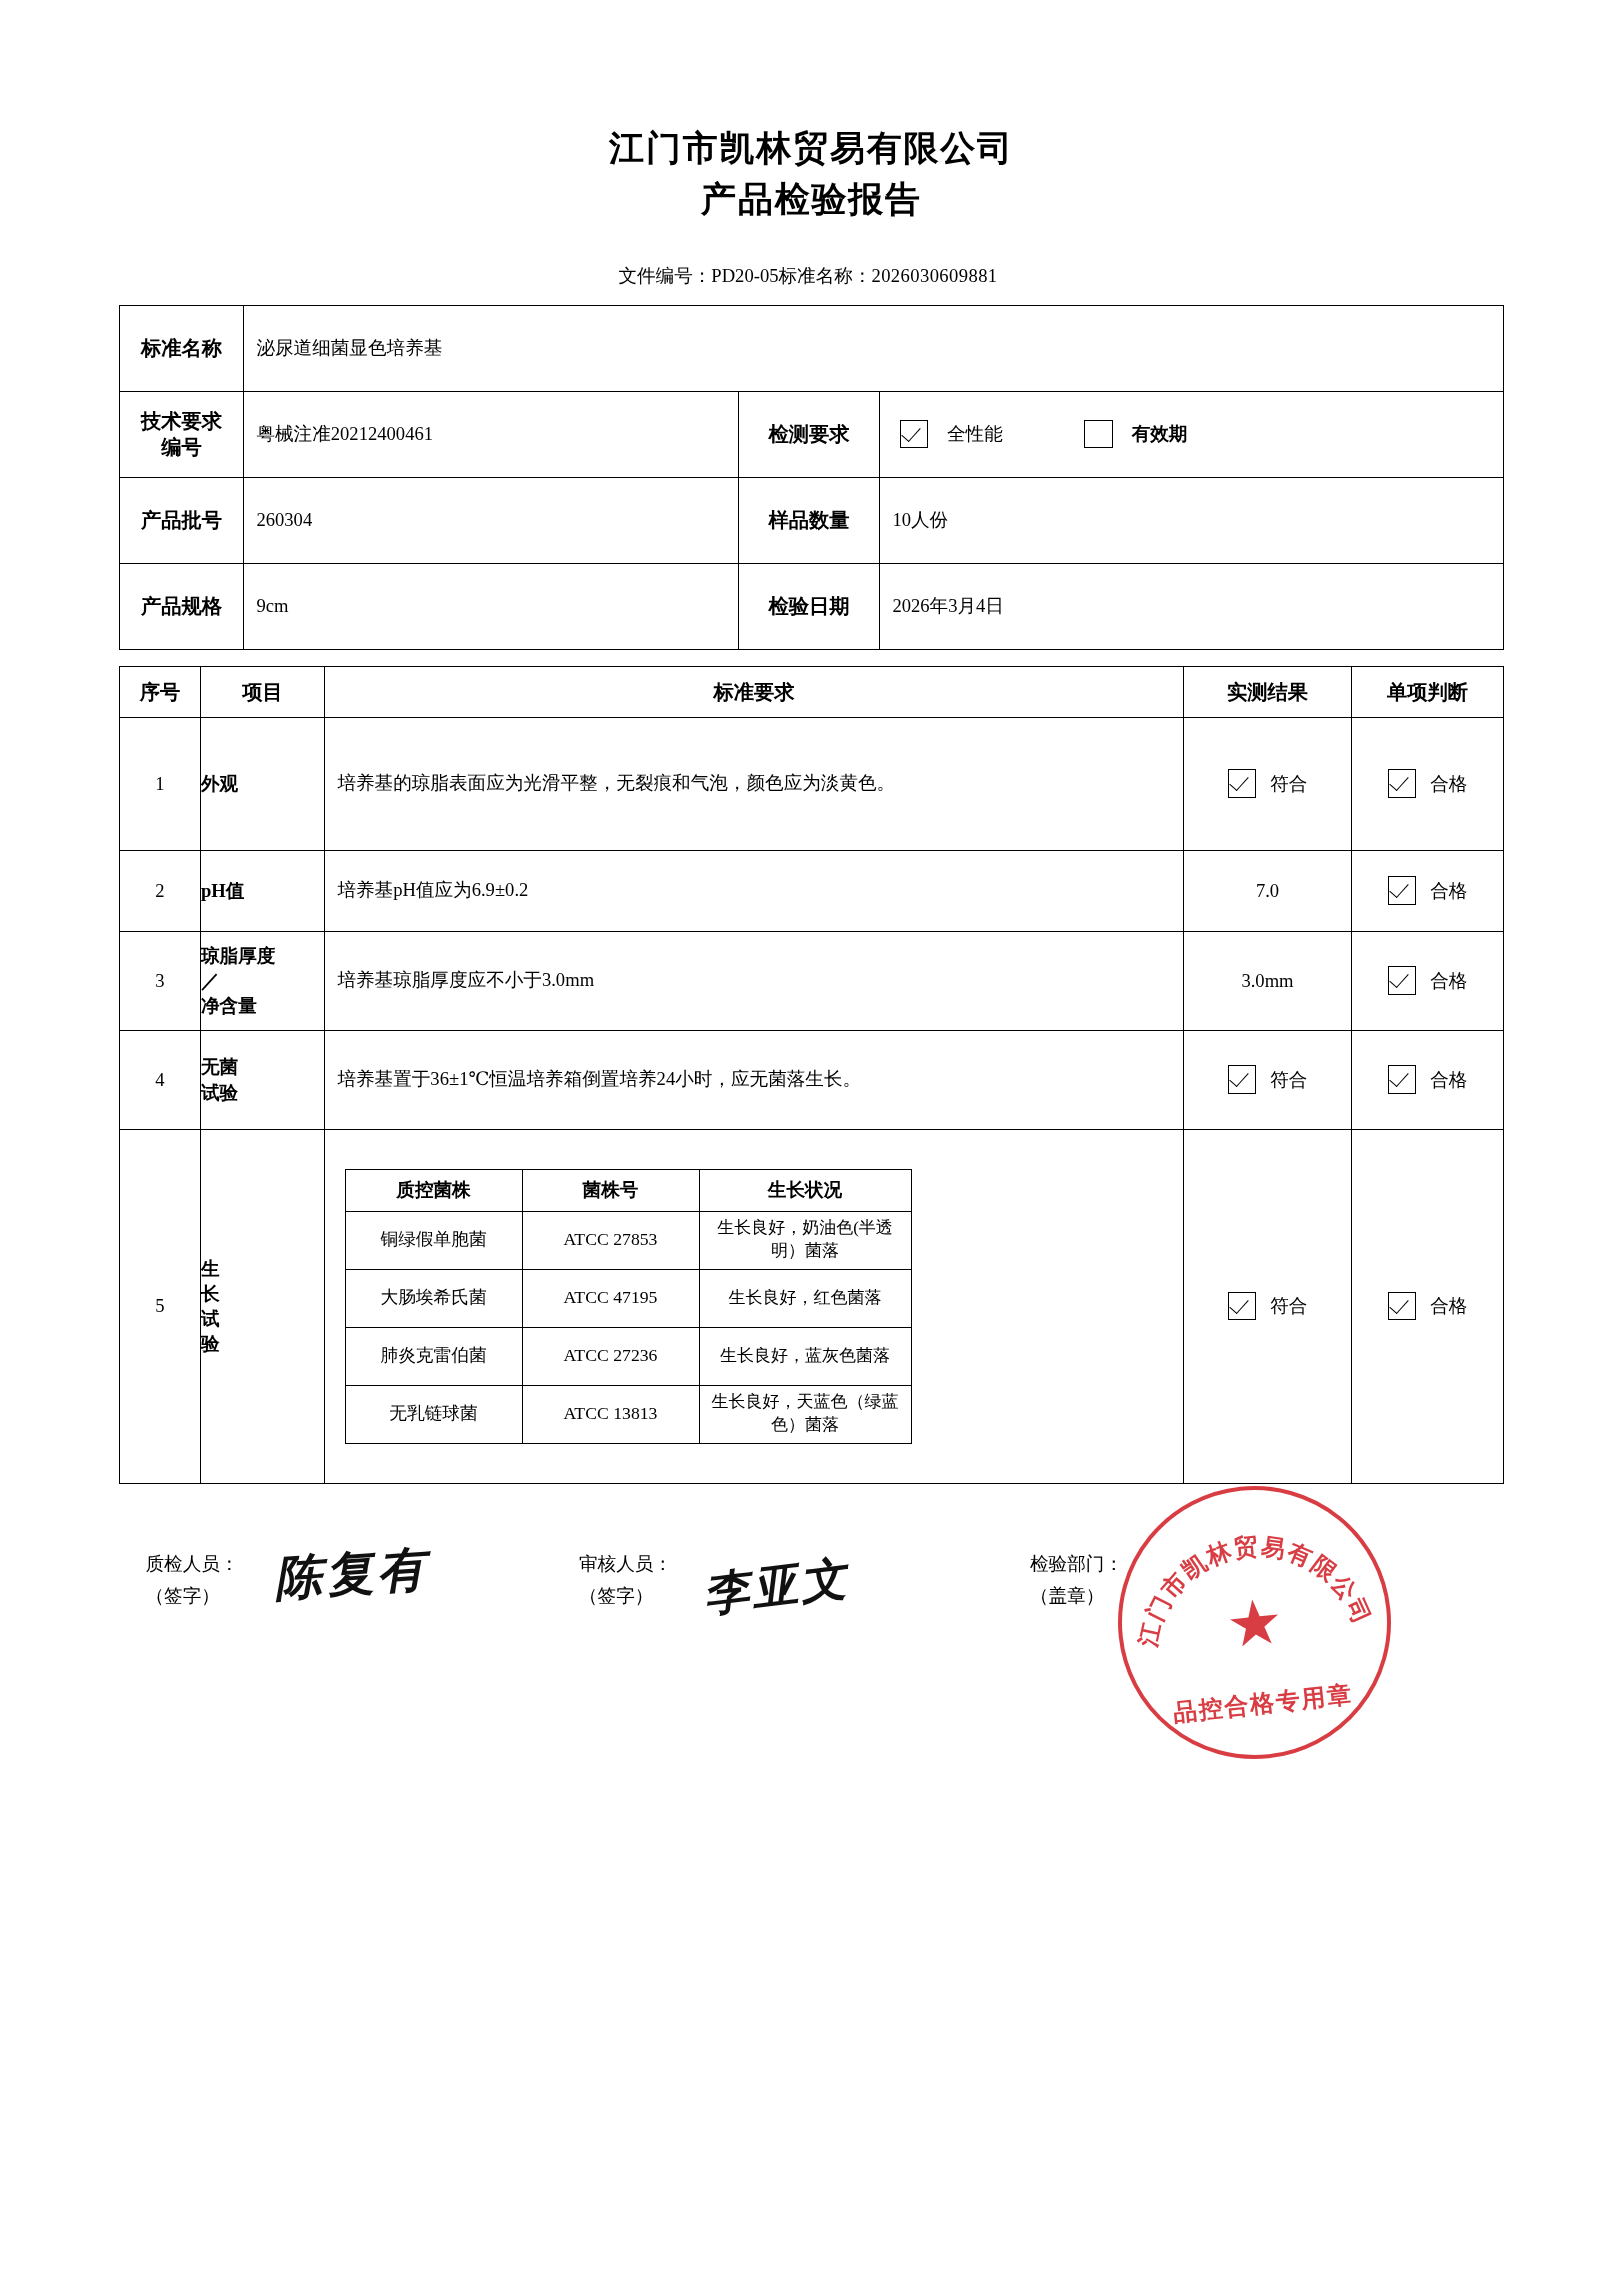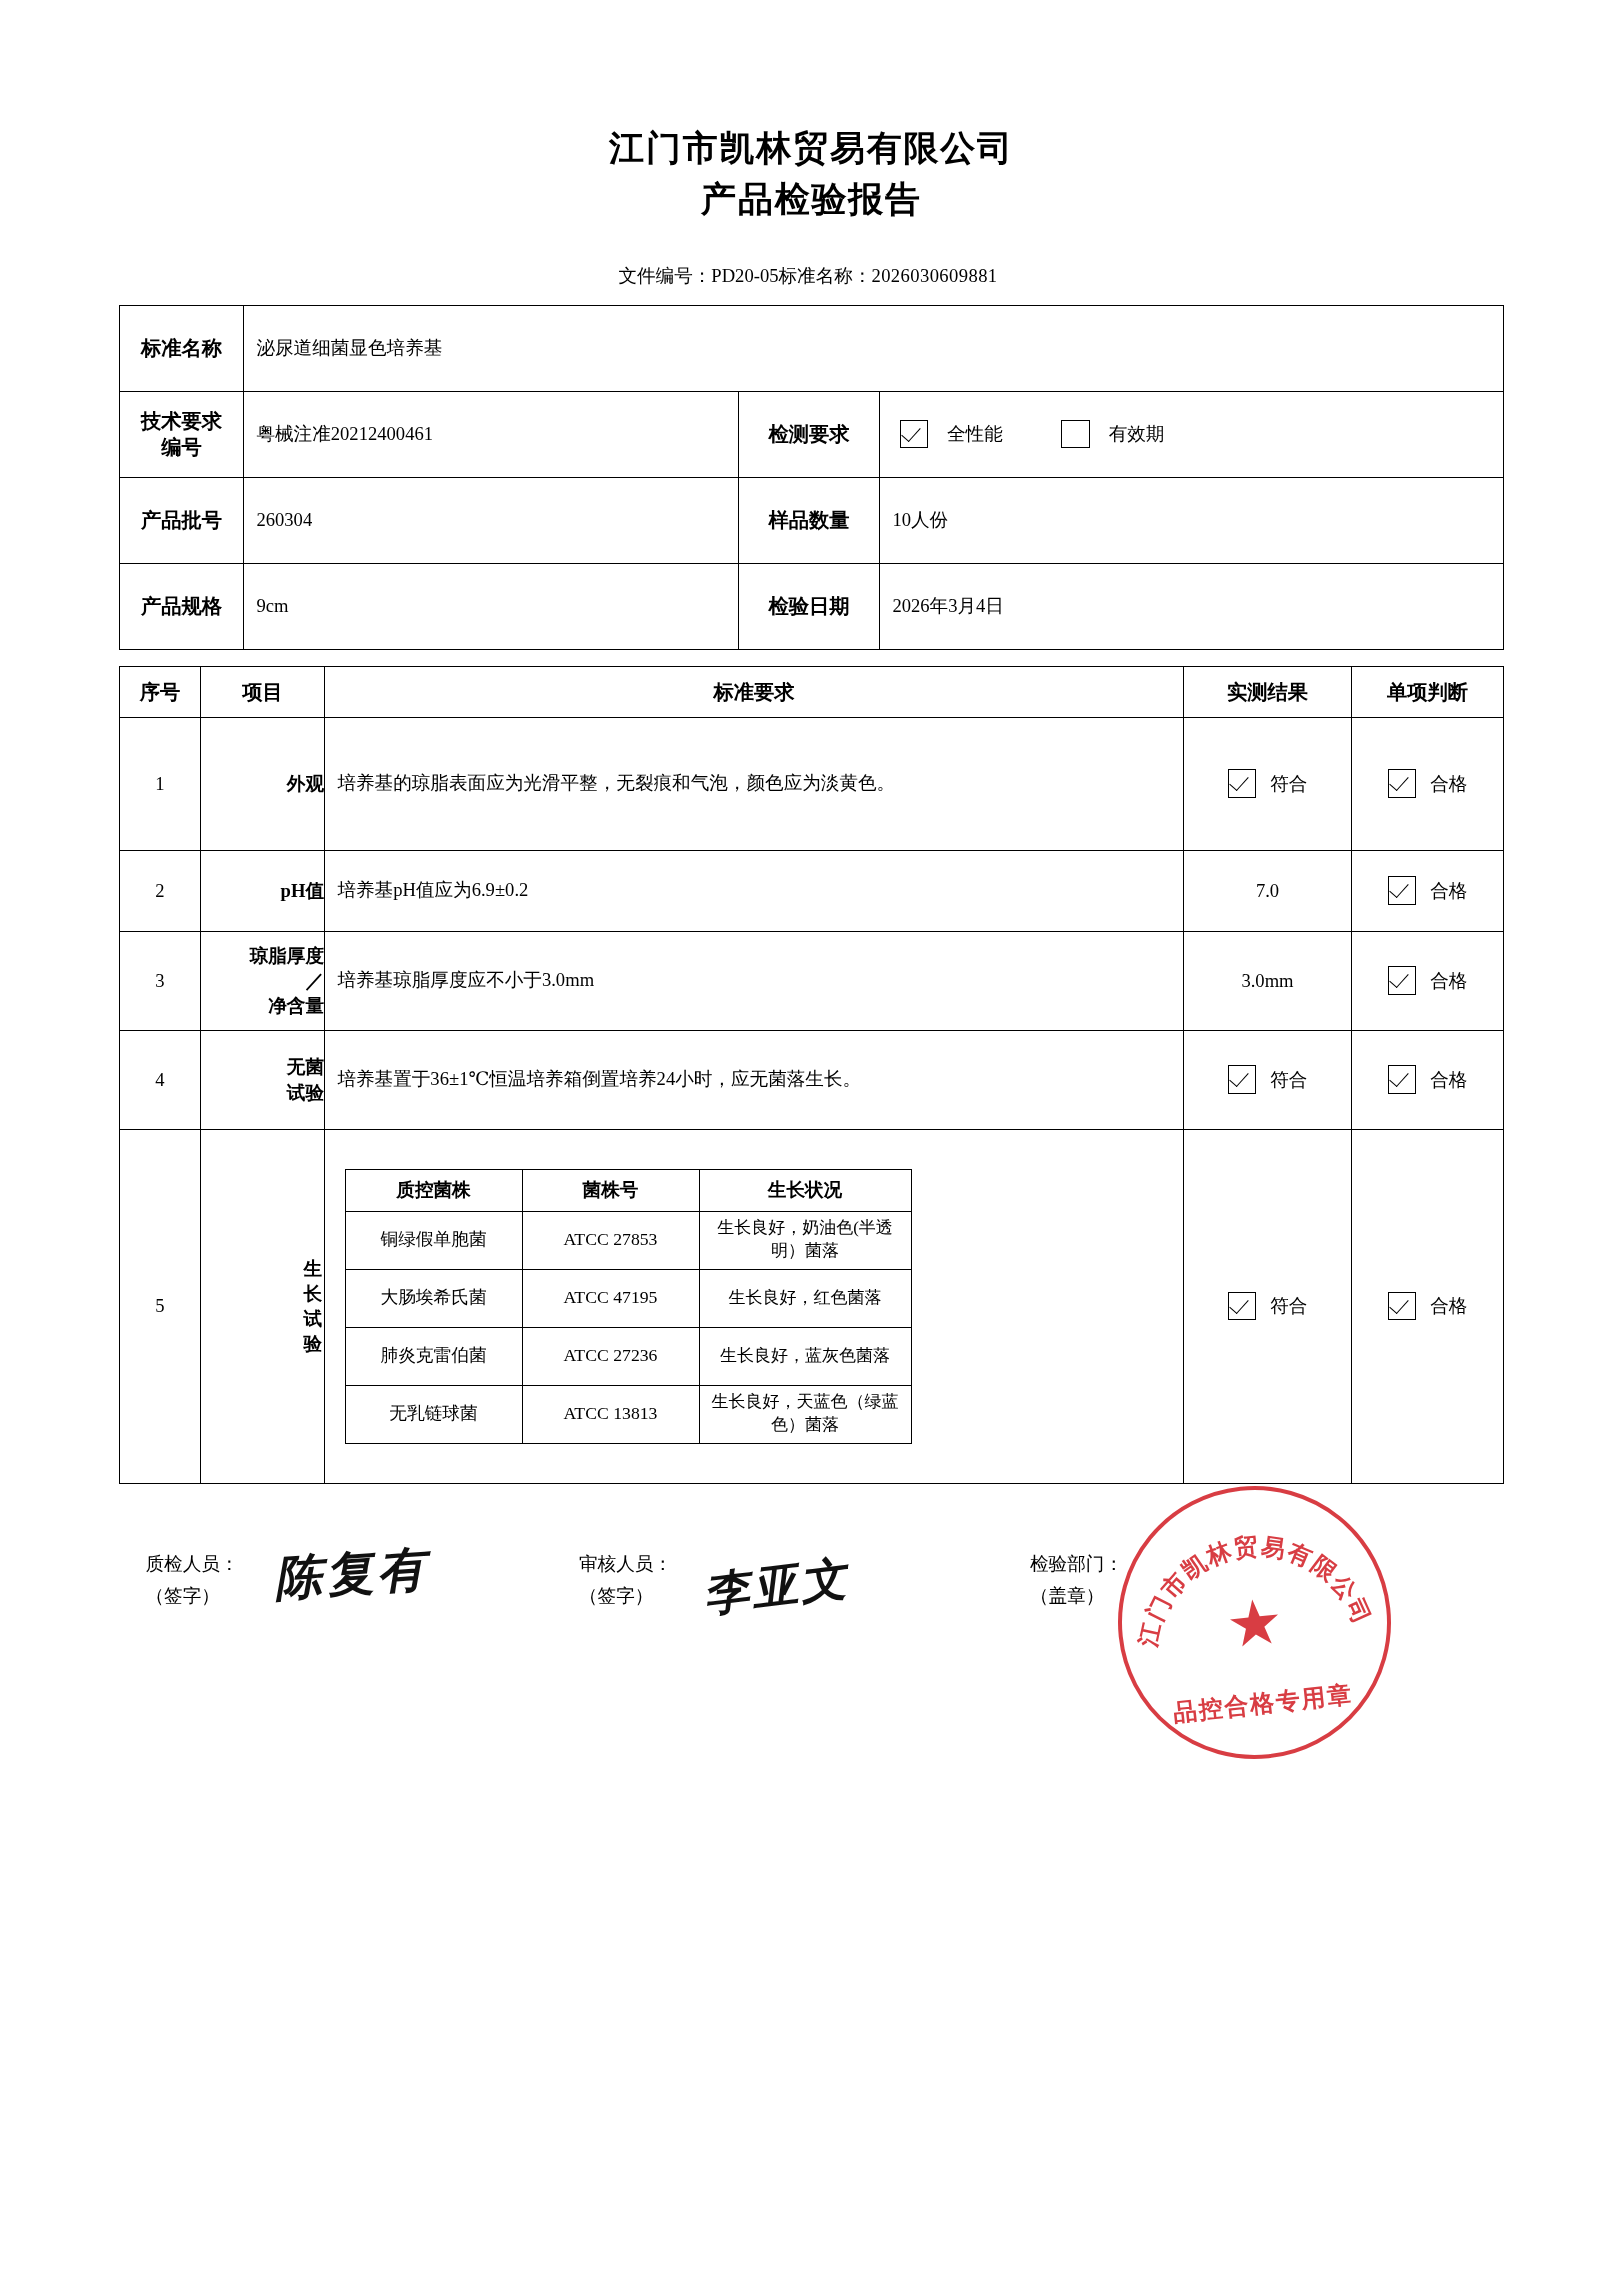--- a/index.html
+++ b/index.html
@@ -87,21 +87,21 @@
     justify-content: flex-start;
     gap: 12.4px;
     padding-left: 19.5px;
   }
   .cbrow .grp {
     display: flex;
     align-items: center;
     gap: 19px;
     text-align: center;
   }
-  .cbrow .grp + .grp { margin-left: 46px; }
+  .cbrow .grp + .grp { margin-left: 69px; font-weight: bold; }
   .cbox {
     width: 26.5px;
     height: 26.5px;
     border: 1.3px solid #000;
     display: inline-block;
     position: relative;
     flex: 0 0 auto;
   }
   .cbox.checked::after {
     content: "";
@@ -125,21 +125,21 @@
     text-align: center;
     font-weight: bold;
     font-size: 20.3px;
   }
   .result-table td {
     font-size: 18.6px;
     vertical-align: middle;
   }
   .c-idx { text-align: center; font-size: 19.5px; }
   .c-item {
-    text-align: right;
+    text-align: left;
     font-weight: bold;
     font-size: 20.3px;
     line-height: 1.35;
   }
   .c-item.vert {
     letter-spacing: 1.8px;
   }
   .c-req {
     padding: 12.4px 14px 12.4px 12.4px;
     line-height: 1.75;

